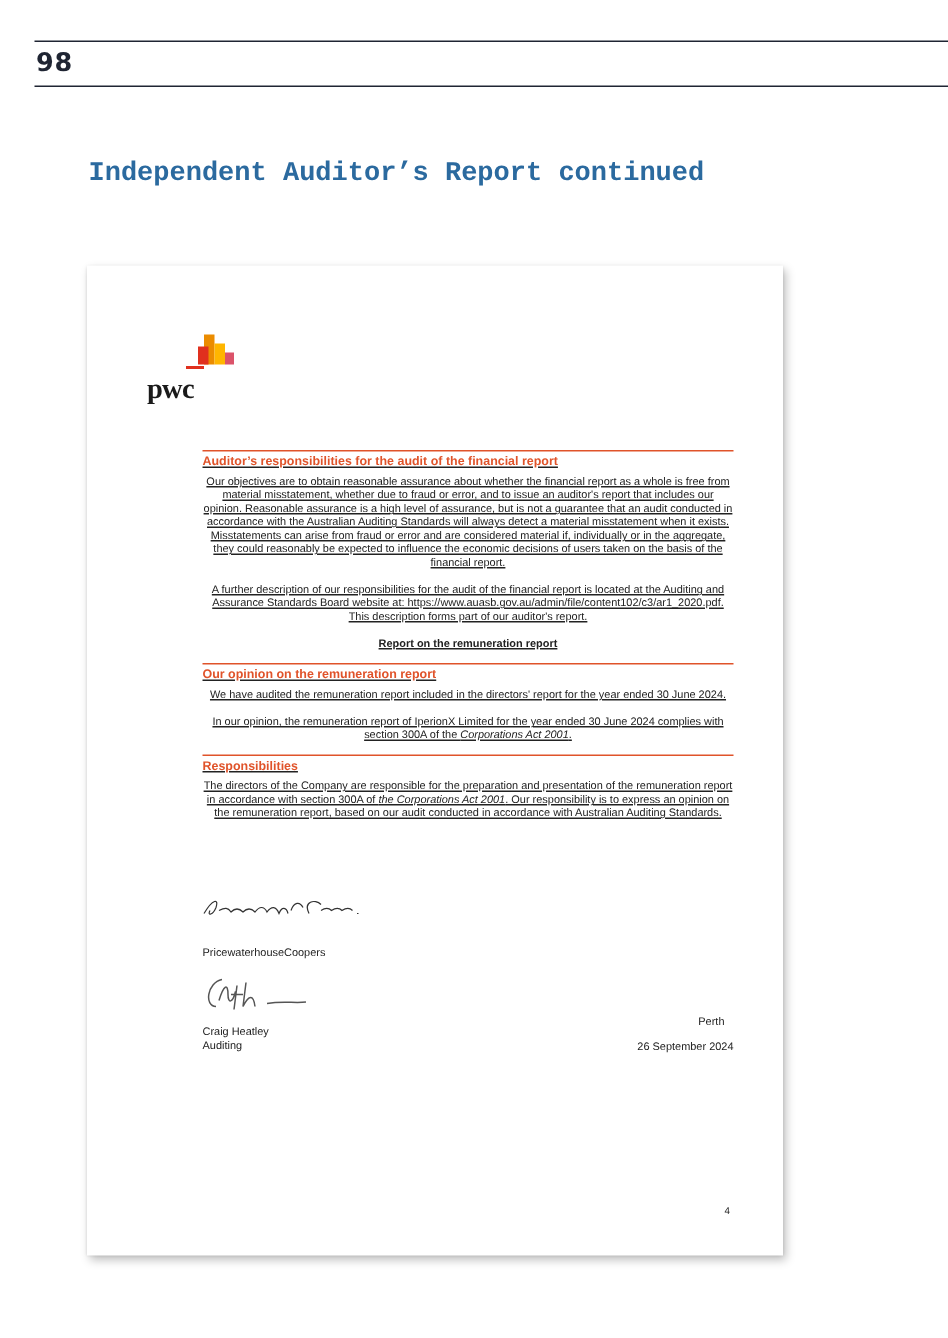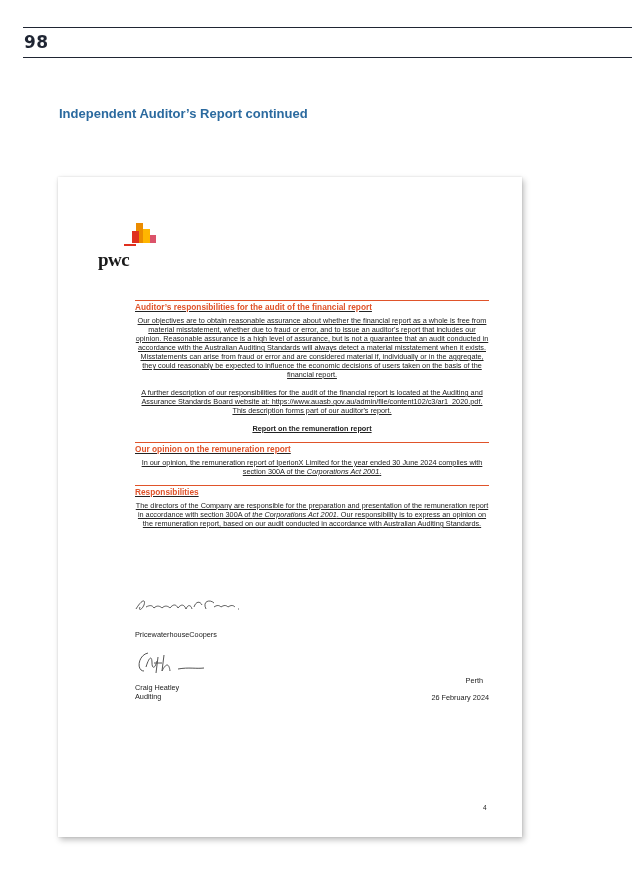--- a/index.html
+++ b/index.html
@@ -4,21 +4,21 @@
 <style>
   * { margin: 0; padding: 0; box-sizing: border-box; }
   html, body { width: 632px; height: 892px; background: #ffffff; overflow: hidden; }
   body { position: relative; font-family: "Liberation Sans", sans-serif; color: #000; }
 
   .rule { position: absolute; left: 23px; right: 0; height: 1px; background: #1f2533; }
   .rule.top { top: 27px; }
   .rule.bottom { top: 57px; }
   .page-number { position: absolute; left: 24px; top: 32px; font-family: "DejaVu Sans", sans-serif; font-size: 17px; font-weight: bold; color: #1f2533; letter-spacing: 0.5px; }
 
-  .section-title { position: absolute; left: 59px; top: 106px; font-family: Liberation Sans, sans-serif; font-size: 13px; font-weight: bold; color: #2b6a9f; }
+  .section-title { position: absolute; left: 59px; top: 106px; font-family: Liberation Mono, monospace; font-size: 18px; font-weight: bold; color: #2b6a9f; }
 
   .doc { position: absolute; left: 58px; top: 177px; width: 464px; height: 660px; background: #fff;
          box-shadow: 2px 3px 6px rgba(0,0,0,0.25), 0 0 2px rgba(0,0,0,0.12); }
 
   .logo { position: absolute; left: 38px; top: 46px; width: 70px; height: 50px; }
   .logo .blk { position: absolute; }
   .logo-text { position: absolute; left: 40px; top: 72px; font-family: Liberation Serif, serif; font-weight: bold; font-size: 19px; color: #1a1a1a; letter-spacing: -0.5px; }
 
   .content { position: absolute; left: 77px; top: 123px; width: 354px; font-size: 7.3px; line-height: 9px; color: #222; text-decoration: underline; }
   .h-orange { color: #e0532a; font-weight: bold; font-size: 8.3px; border-top: 1.2px solid #e0532a; padding-top: 2px; margin-bottom: 4px; }
@@ -54,36 +54,37 @@
   </div>
   <div class="logo-text">pwc</div>
 
   <div class="content">
     <div class="h-orange">Auditor’s responsibilities for the audit of the financial report</div>
     <div class="para">Our objectives are to obtain reasonable assurance about whether the financial report as a whole is free from material misstatement, whether due to fraud or error, and to issue an auditor's report that includes our opinion. Reasonable assurance is a high level of assurance, but is not a guarantee that an audit conducted in accordance with the Australian Auditing Standards will always detect a material misstatement when it exists. Misstatements can arise from fraud or error and are considered material if, individually or in the aggregate, they could reasonably be expected to influence the economic decisions of users taken on the basis of the financial report.</div>
     <div class="para">A further description of our responsibilities for the audit of the financial report is located at the Auditing and Assurance Standards Board website at: https://www.auasb.gov.au/admin/file/content102/c3/ar1_2020.pdf. This description forms part of our auditor's report.</div>
     <div class="para bold">Report on the remuneration report</div>
 
     <div class="h-orange">Our opinion on the remuneration report</div>
+    <div class="para">We have audited the remuneration report included in the directors' report for the year ended 30 June 2024.</div>
     <div class="para"><span>In our opinion, the remuneration report of IperionX Limited for the year ended 30 June 2024 complies with section 300A of the </span><span class="ital">Corporations Act 2001</span><span>.</span></div>
 
     <div class="h-orange">Responsibilities</div>
     <div class="para"><span>The directors of the Company are responsible for the preparation and presentation of the remuneration report in accordance with section 300A of </span><span class="ital">the Corporations Act 2001</span><span>. Our responsibility is to express an opinion on the remuneration report, based on our audit conducted in accordance with Australian Auditing Standards.</span></div>
   </div>
 
   <svg class="sig1" viewBox="0 0 120 22">
     <path d="M4 14 C10 4, 14 4, 12 10 C10 15, 6 16, 8 12 M14 12 c4 -2 6 -2 8 1 c3 -3 6 -2 8 0 c3 -3 6 -2 8 0 c3 -4 6 -4 8 0 c3 -4 6 -4 8 1 c2 -5 5 -4 6 0 M62 12 c2 -6 6 -6 8 -2 M74 14 C70 6, 78 4, 82 8 M82 12 c3 -2 5 -2 7 0 c3 -2 5 -2 7 0 c3 -2 5 -2 7 0 M106 14 l1 0" stroke="#333" stroke-width="0.8" fill="none"></path>
   </svg>
   <div class="firm-name">PricewaterhouseCoopers</div>
 
   <svg class="sig2" viewBox="0 0 75 30">
     <path d="M14 6 C4 8, 2 24, 10 24 M12 20 c3 -10 6 -12 6 -4 c0 6 3 6 5 -2 M24 10 l-2 16 M20 16 l8 0 M30 8 l-2 16 c4 -8 7 -8 8 0 M44 22 C55 20, 62 22, 70 21" stroke="#555" stroke-width="1" fill="none"></path>
   </svg>
 
   <div class="partner-block">
     <div>Craig Heatley</div>
     <div>Auditing</div>
   </div>
   <div class="place">Perth</div>
-  <div class="date">26 February 2024</div>
+  <div class="date">26 September 2024</div>
 
   <div class="doc-page">4</div>
 </div>
 
 </body></html>

